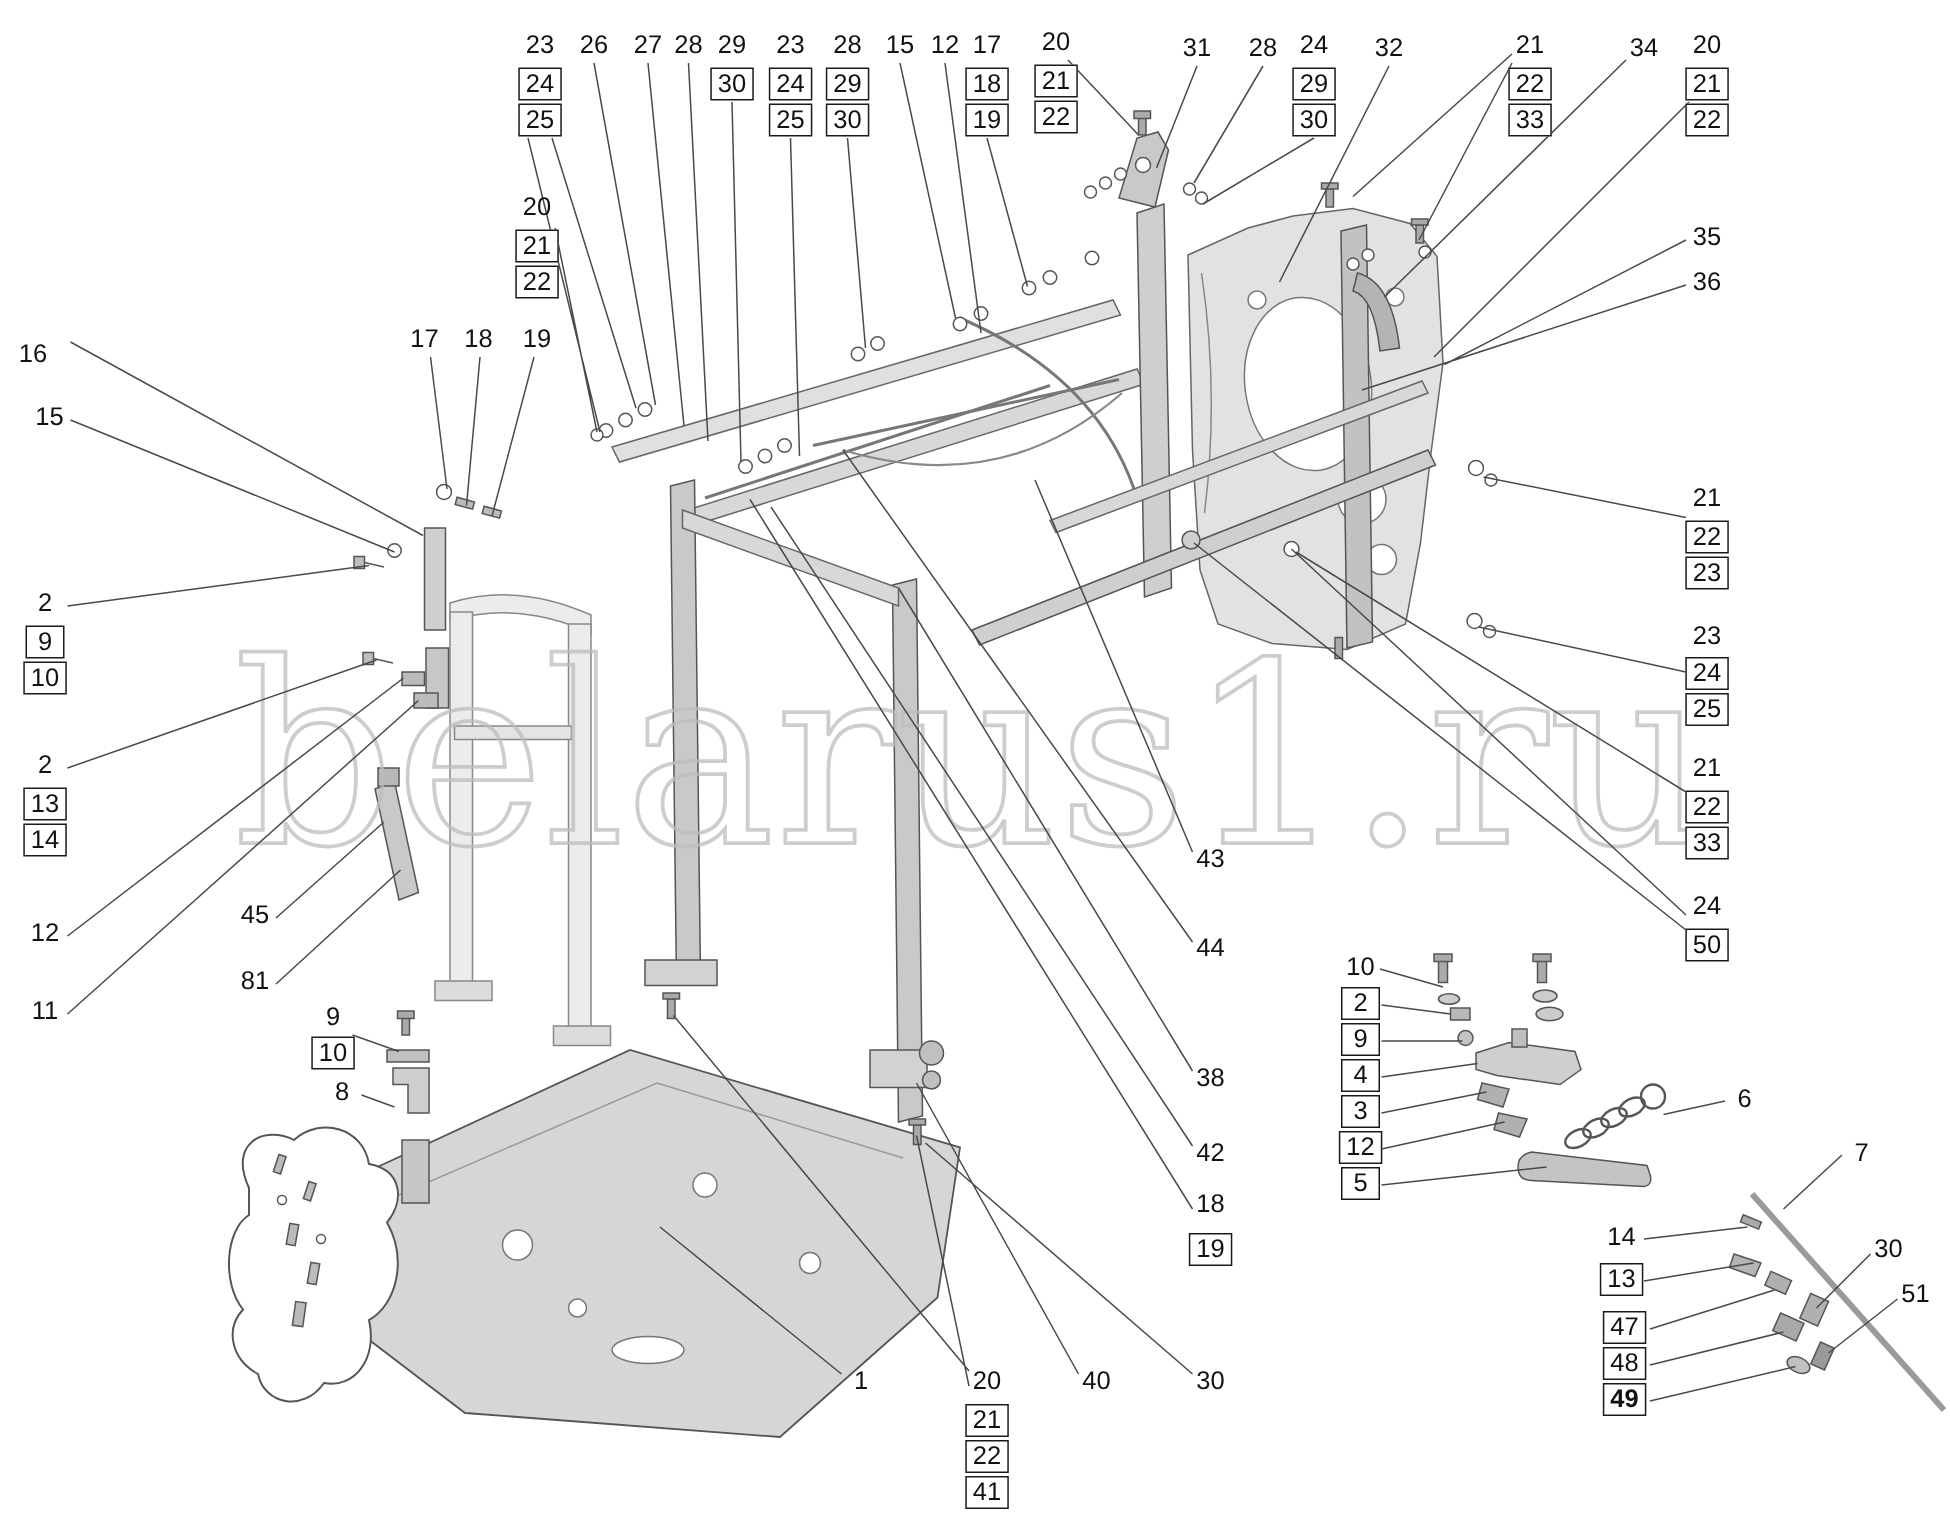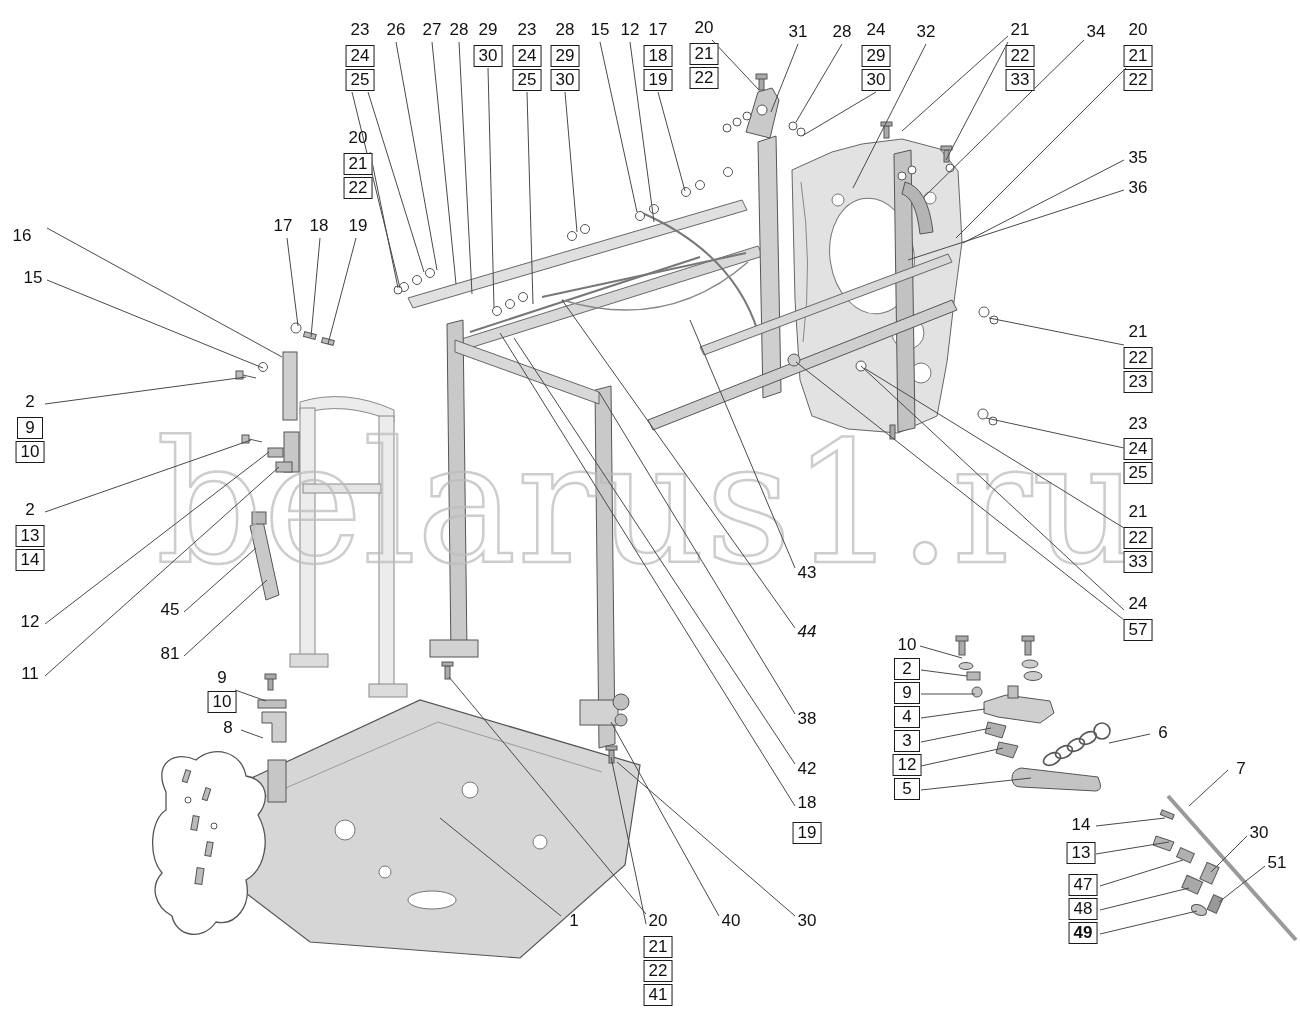--- a/index.html
+++ b/index.html
@@ -285,23 +285,23 @@
       <div class="plabel" style="left: 1138px; top: 332px;">21</div>
       <div class="plabel boxed" style="left: 1138px; top: 358px;">22</div>
       <div class="plabel boxed" style="left: 1138px; top: 382px;">23</div>
       <div class="plabel" style="left: 1138px; top: 424px;">23</div>
       <div class="plabel boxed" style="left: 1138px; top: 449px;">24</div>
       <div class="plabel boxed" style="left: 1138px; top: 473px;">25</div>
       <div class="plabel" style="left: 1138px; top: 512px;">21</div>
       <div class="plabel boxed" style="left: 1138px; top: 538px;">22</div>
       <div class="plabel boxed" style="left: 1138px; top: 562px;">33</div>
       <div class="plabel" style="left: 1138px; top: 604px;">24</div>
-      <div class="plabel boxed" style="left: 1138px; top: 630px;">57</div>
+      <div class="plabel boxed" style="left: 1138px; top: 630px;">50</div>
       <div class="plabel" style="left: 807px; top: 573px; text-align: center;">43</div>
-      <div class="plabel" style="left: 807px; top: 632px; font-style: italic;">44</div>
+      <div class="plabel" style="left: 807px; top: 632px;">44</div>
       <div class="plabel" style="left: 807px; top: 719px;">38</div>
       <div class="plabel" style="left: 807px; top: 769px;">42</div>
       <div class="plabel" style="left: 807px; top: 803px;">18</div>
       <div class="plabel boxed" style="left: 807px; top: 833px;">19</div>
       <div class="plabel" style="left: 807px; top: 921px;">30</div>
       <div class="plabel" style="left: 731px; top: 921px;">40</div>
       <div class="plabel" style="left: 574px; top: 921px;">1</div>
       <div class="plabel" style="left: 658px; top: 921px;">20</div>
       <div class="plabel boxed" style="left: 658px; top: 947px;">21</div>
       <div class="plabel boxed" style="left: 658px; top: 971px;">22</div>

